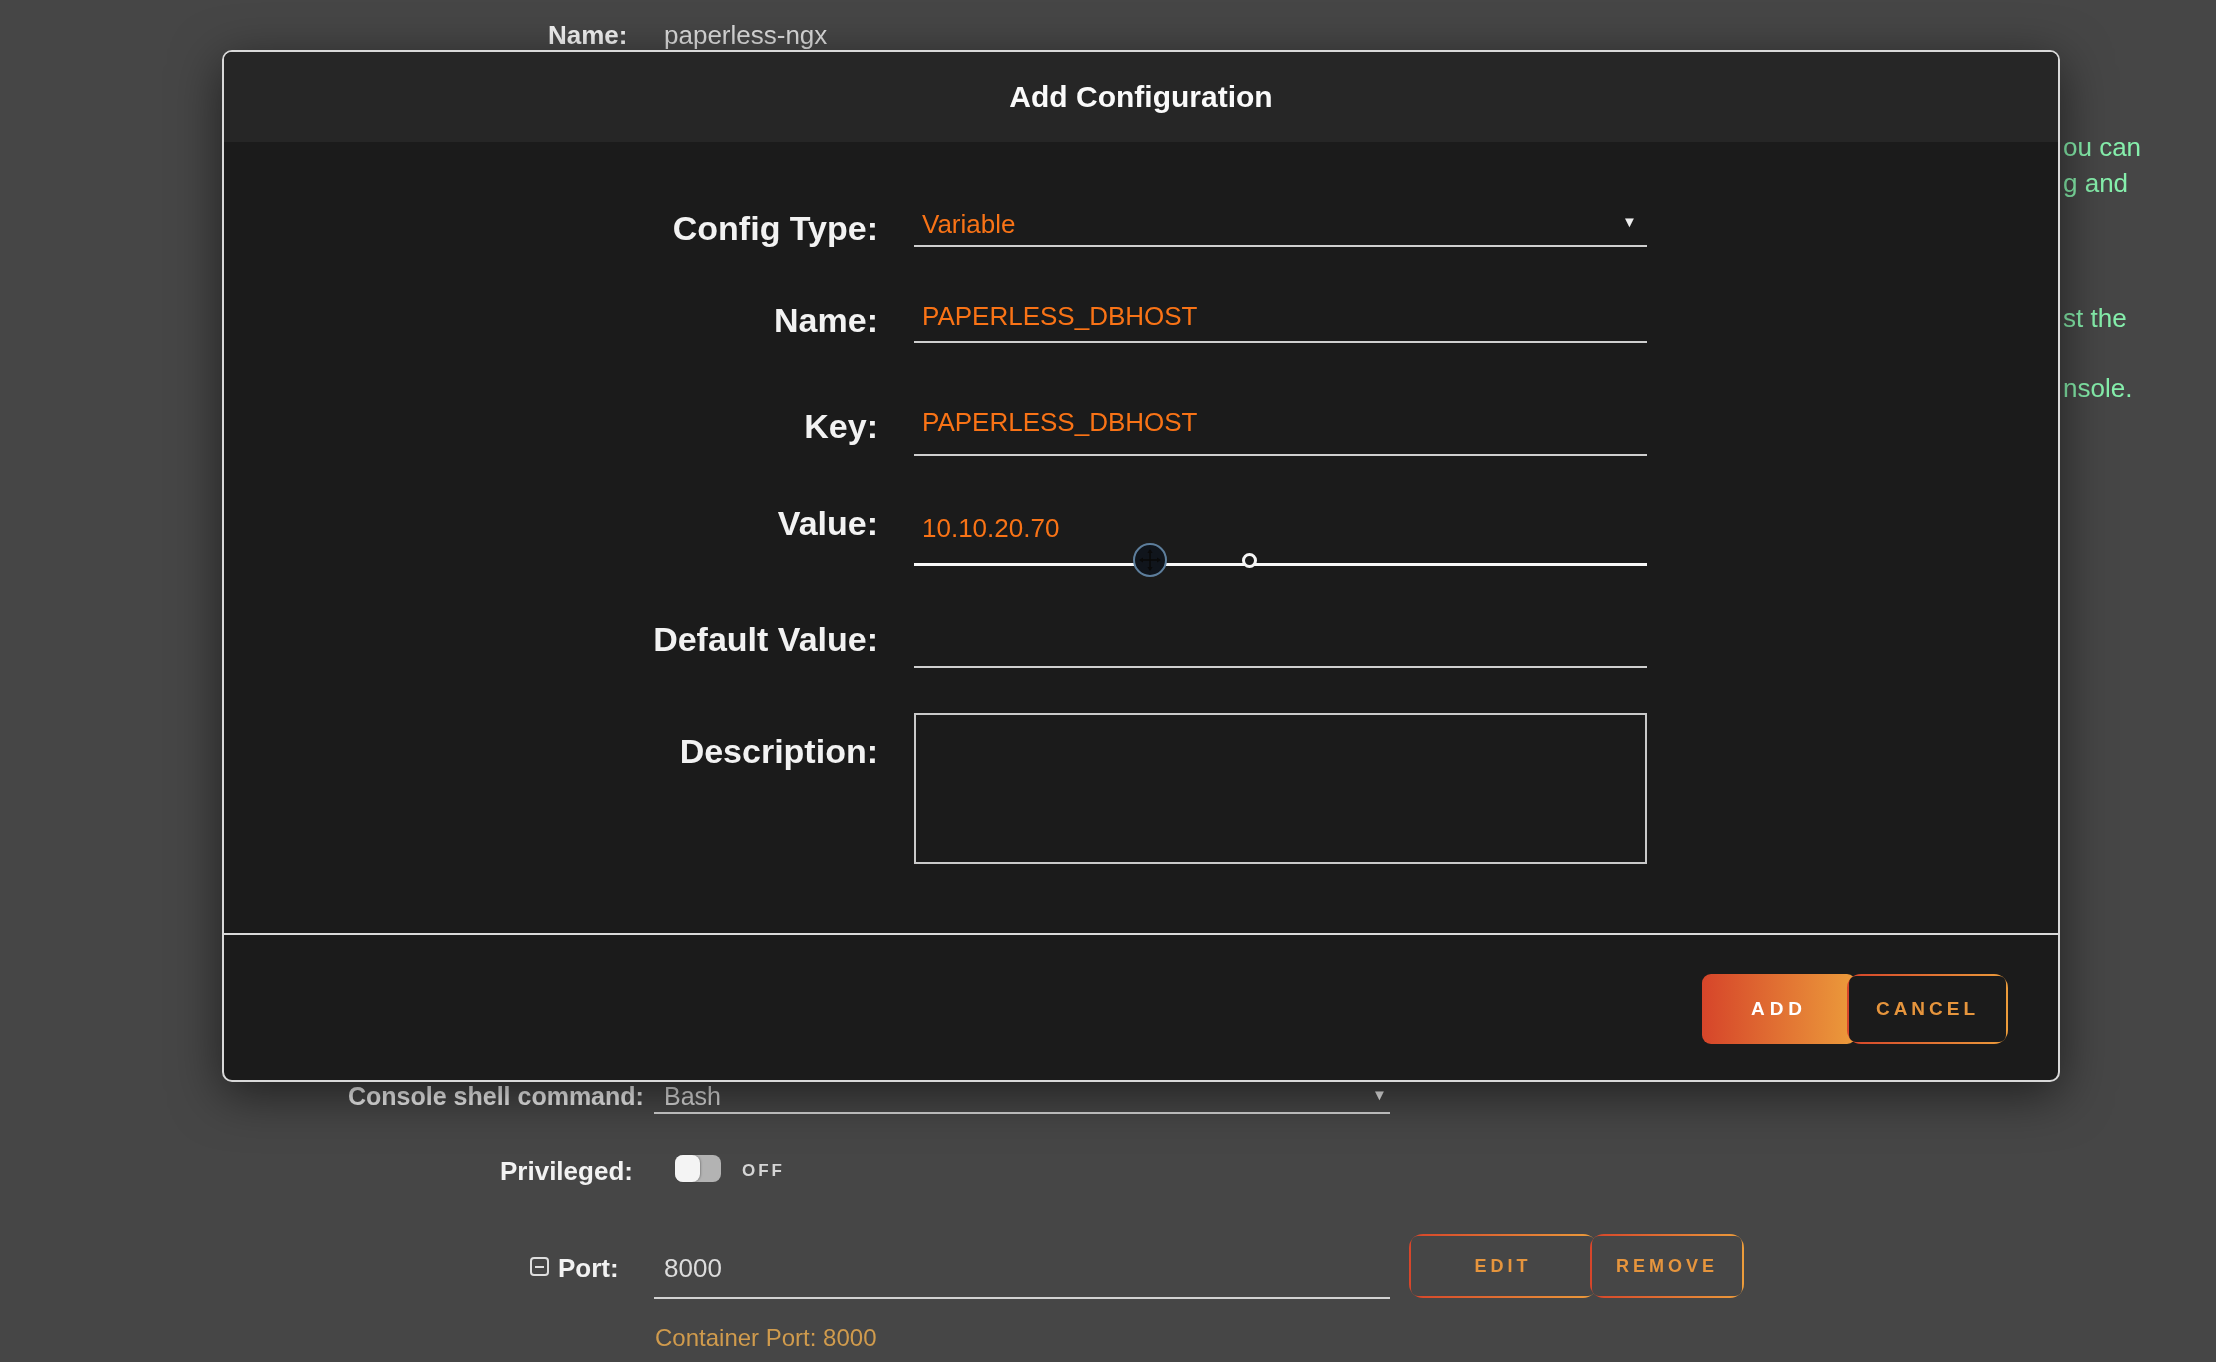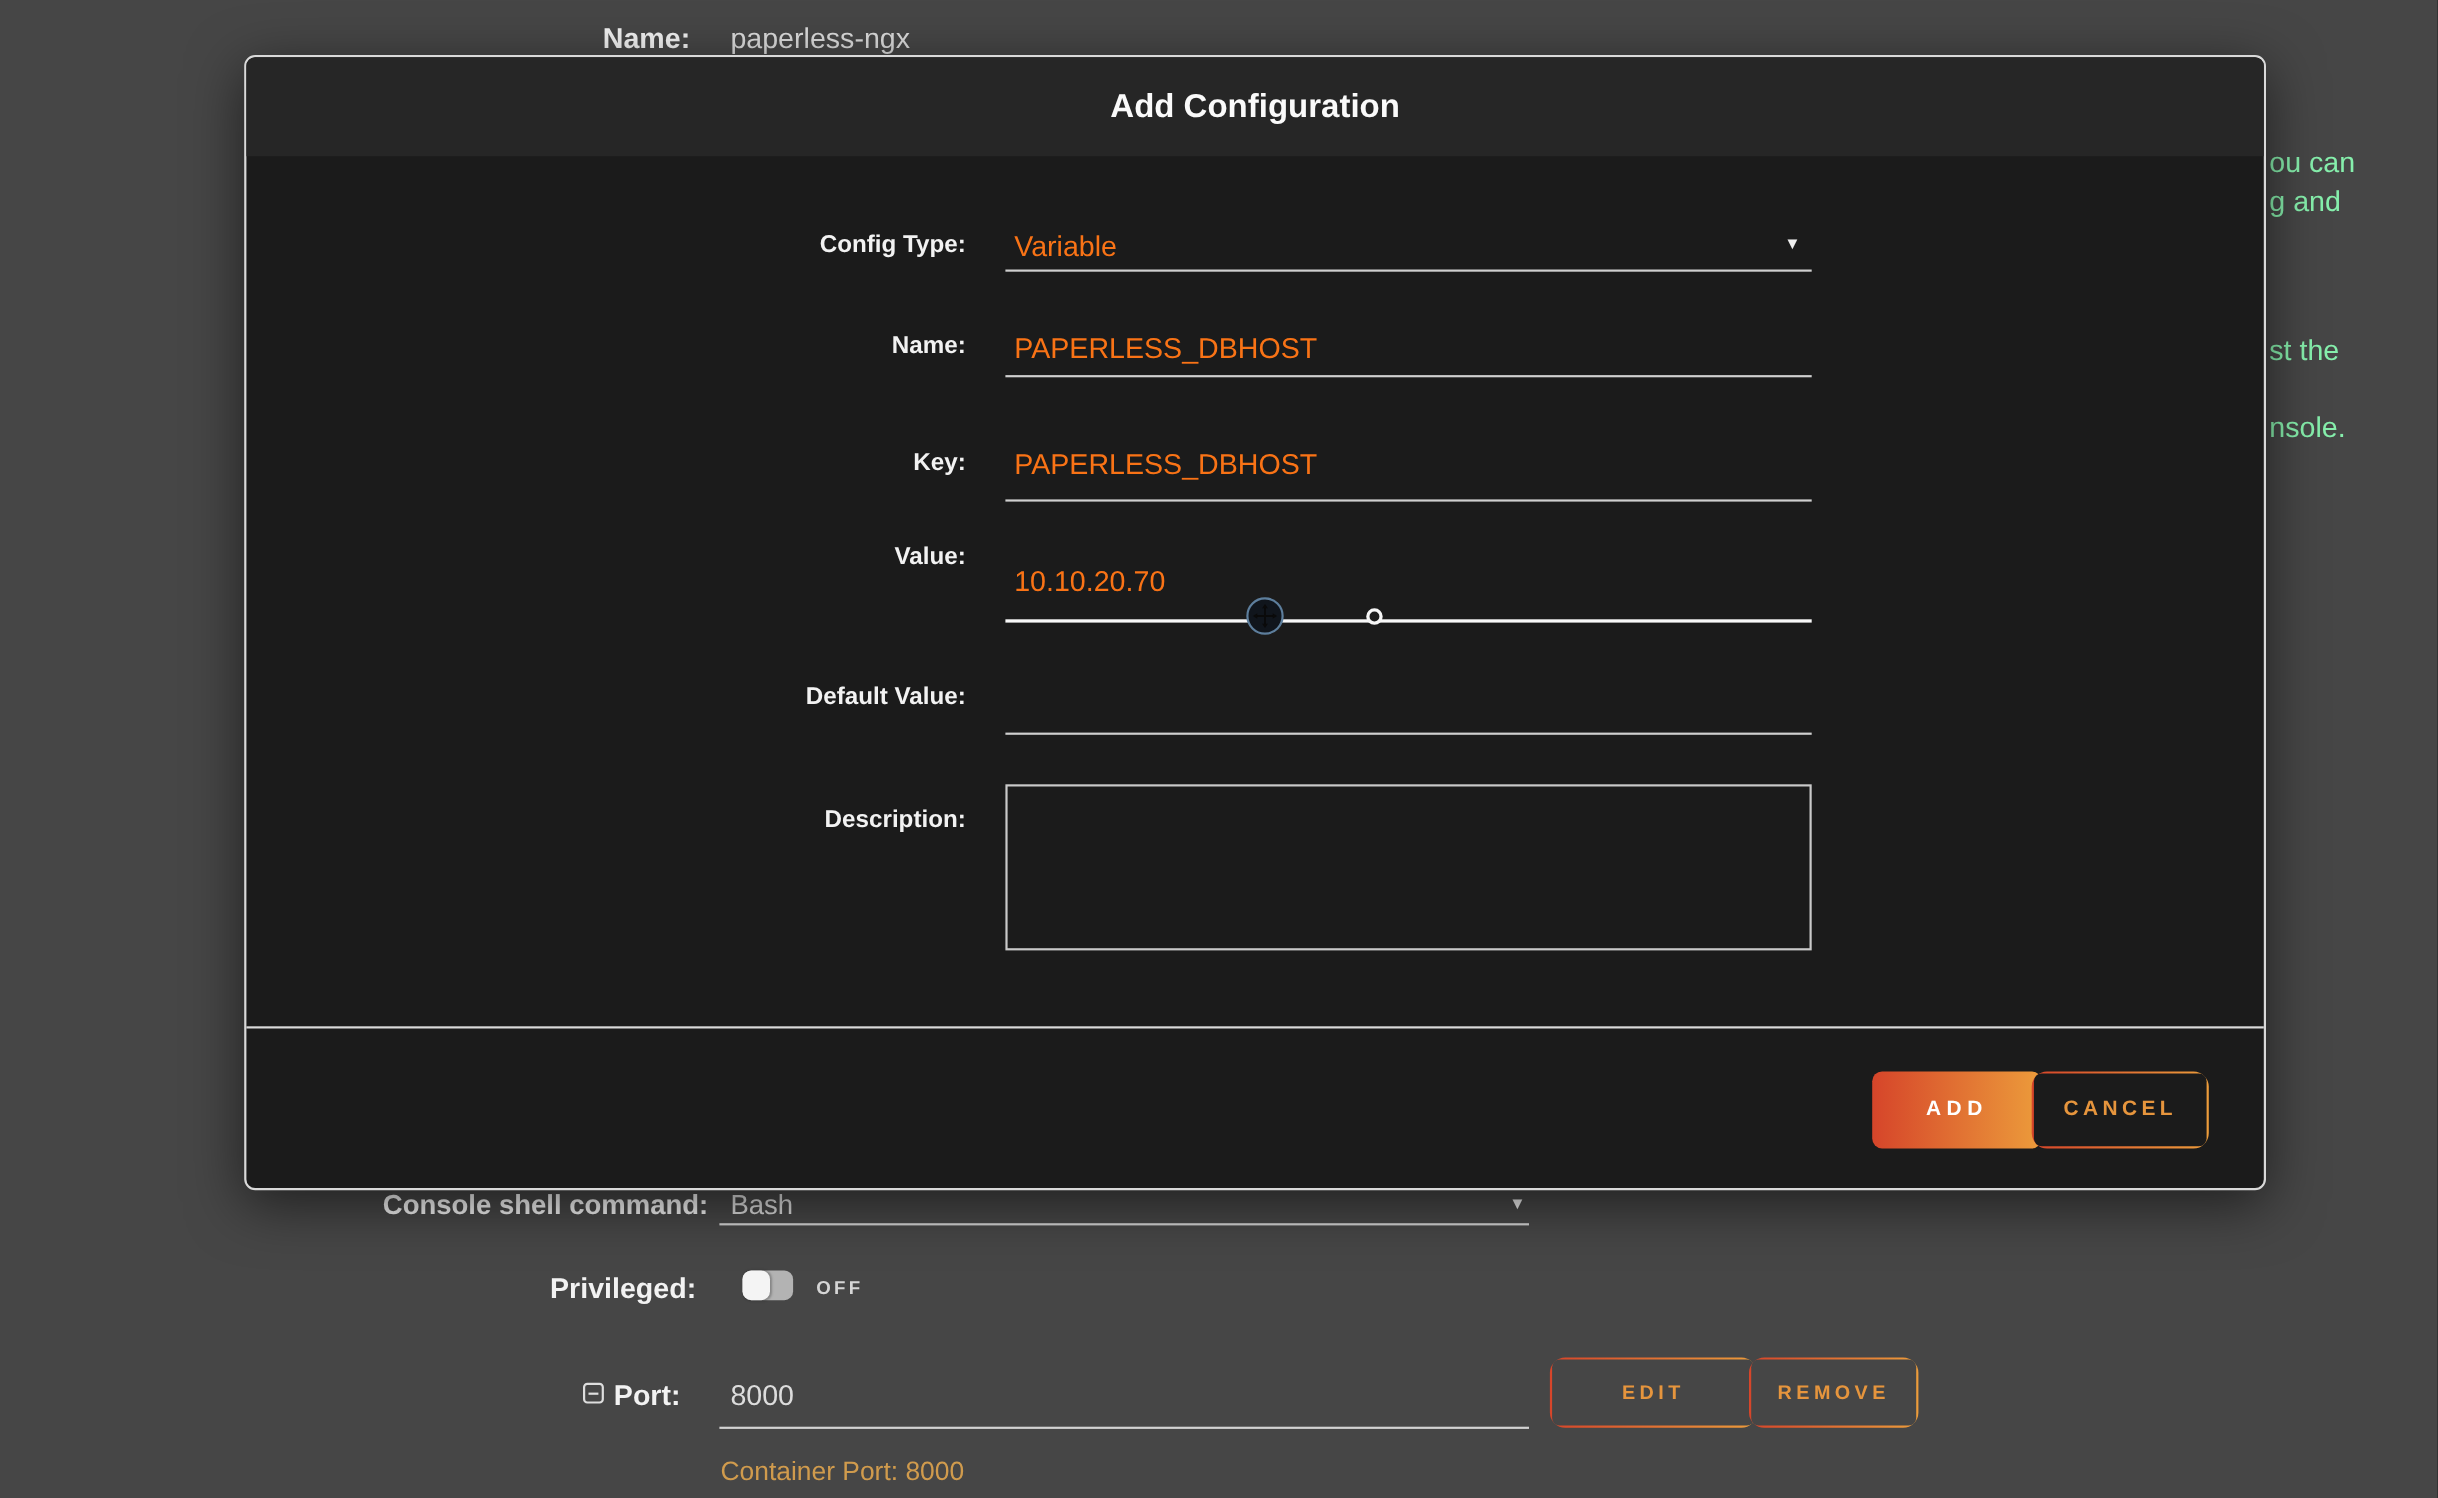--- a/index.html
+++ b/index.html
@@ -62,21 +62,21 @@
   }
   #modal-header {
     position: absolute; left: 0; top: 0; width: 100%; height: 90px;
     background: #262626; border-radius: 8px 8px 0 0;
     display: flex; align-items: center; justify-content: center;
   }
   #modal-title { font-weight: bold; font-size: 30px; color: #fafafa; }
 
   .m-label {
     position: absolute; right: 1180px;
-    font-weight: bold; font-size: 22px; color: #f2f2f2; white-space: nowrap;
+    font-weight: bold; font-size: 34px; color: #f2f2f2; white-space: nowrap;
   }
   .m-value {
     position: absolute; left: 690px; width: 733px; padding-left: 8px;
     font-size: 26px; color: #f97316; white-space: nowrap;
   }
   .m-underline { position: absolute; left: 690px; width: 733px; height: 2px; background: #cfcfcf; }
   .m-underline.bright { background: #f8f8f8; height: 3px; }
 
   #desc-textarea {
     position: absolute; left: 690px; top: 661px; width: 733px; height: 151px;
@@ -155,21 +155,21 @@
     <div class="m-underline" style="top:193px;"></div>
 
     <div class="m-label" style="top:249px;">Name:</div>
     <div class="m-value" style="top:249px;">PAPERLESS_DBHOST</div>
     <div class="m-underline" style="top:289px;"></div>
 
     <div class="m-label" style="top:355px;">Key:</div>
     <div class="m-value" style="top:355px;">PAPERLESS_DBHOST</div>
     <div class="m-underline" style="top:402px;"></div>
 
-    <div class="m-label" style="top:441px;margin-left:40px;">Value:</div>
+    <div class="m-label" style="top:452px;margin-left:40px;">Value:</div>
     <div class="m-value" style="top:461px;">10.10.20.70</div>
     <div class="m-underline bright" style="top:511px;"></div>
 
     <div id="move-cursor">
       <svg width="24" height="24" viewBox="0 0 24 24">
         <g fill="#0a0a0a" stroke="#0a0a0a" stroke-width="1.6">
           <line x1="12" y1="4" x2="12" y2="20"></line>
           <line x1="4" y1="12" x2="20" y2="12"></line>
           <path d="M12 1 L9.4 5 L14.6 5 Z" stroke-width="0"></path>
           <path d="M12 23 L9.4 19 L14.6 19 Z" stroke-width="0"></path>

